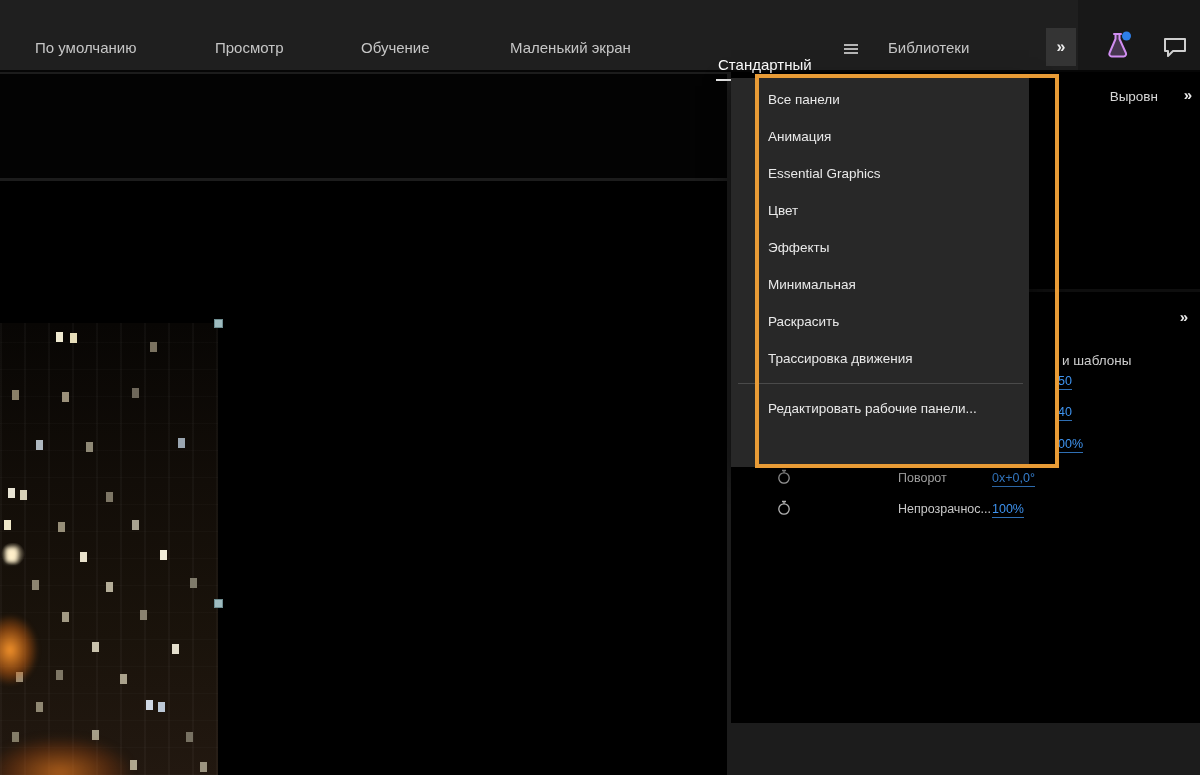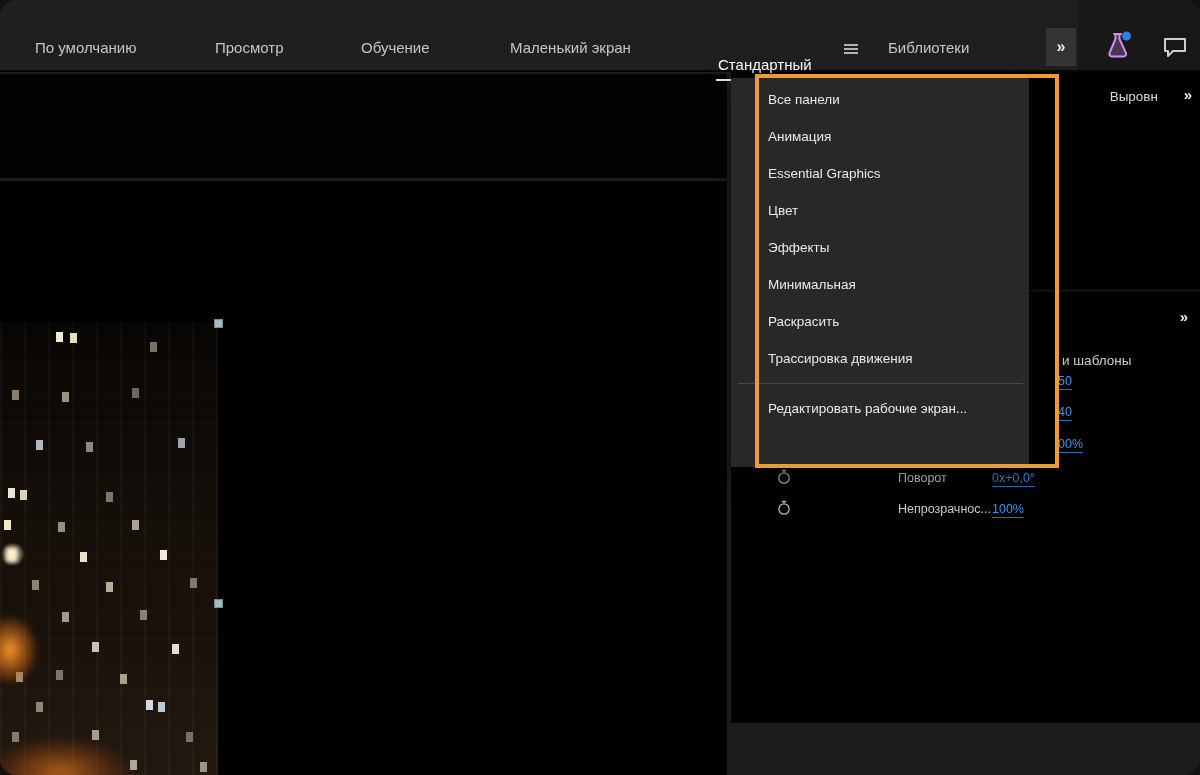--- a/index.html
+++ b/index.html
@@ -1,17 +1,17 @@
 <!DOCTYPE html>
 <html><head>
 <meta charset="utf-8">
 <style>
   * { margin:0; padding:0; box-sizing:border-box; }
   body { background:#111; font-family:"Liberation Sans", sans-serif; }
-  .screen { position:relative; width:1200px; height:775px; overflow:hidden; background:#1c1c1c; cursor:default;border-radius:16px; }
+  .screen { position:relative; width:1200px; height:775px; overflow:hidden; background:#1c1c1c; cursor:default; }
 
   
   .topbar { position:absolute; left:0; top:0; width:1200px; height:72px; background:#1f1f1f; border-bottom:2px solid #060606; z-index:2; }
   .tab { position:absolute; top:39px; font-size:15px; color:#c6c6c6; white-space:nowrap; }
   .tab.active { color:#ffffff;margin-top:17px; }
   .tab.active::after { content:""; position:absolute; left:-2px; right:-2px; bottom:-8px; height:2px; background:#e9e9e9; }
   .hamburger { position:absolute; left:844px; top:44px; width:14px; height:2px; background:#b5b5b5;
                box-shadow:0 4px 0 #b5b5b5, 0 8px 0 #b5b5b5; }
   .overflow-btn { position:absolute; left:1046px; top:28px; width:30px; height:38px; background:#343434;
                   color:#ededed; font-size:16px; font-weight:bold; display:flex; align-items:center; justify-content:center; }
@@ -168,18 +168,18 @@
   <div class="ws-menu">
     <div class="item">Все панели</div>
     <div class="item">Анимация</div>
     <div class="item">Essential Graphics</div>
     <div class="item">Цвет</div>
     <div class="item">Эффекты</div>
     <div class="item">Минимальная</div>
     <div class="item">Раскрасить</div>
     <div class="item">Трассировка движения</div>
     <div class="sep"></div>
-    <div class="item">Редактировать рабочие экран...</div>
+    <div class="item">Редактировать рабочие панели...</div>
   </div>
 
   <div class="hl"></div>
 
 </div>
 
 </body></html>

